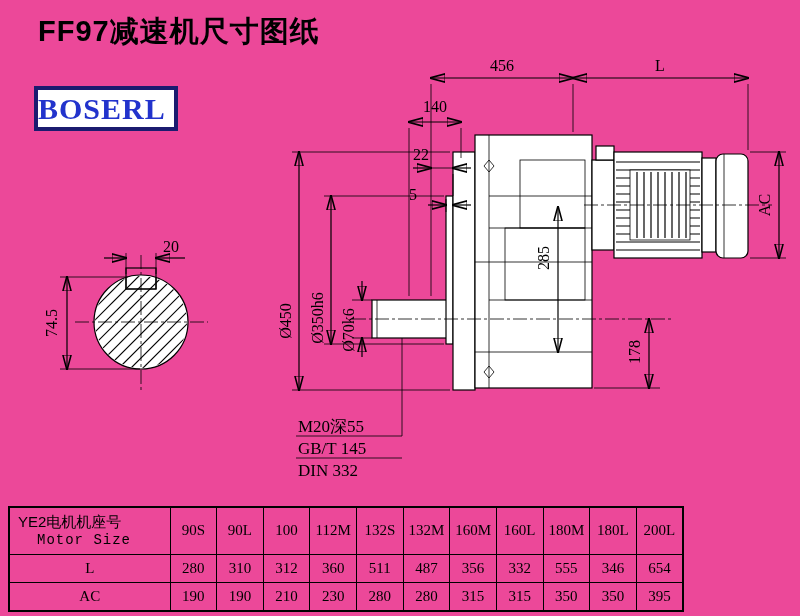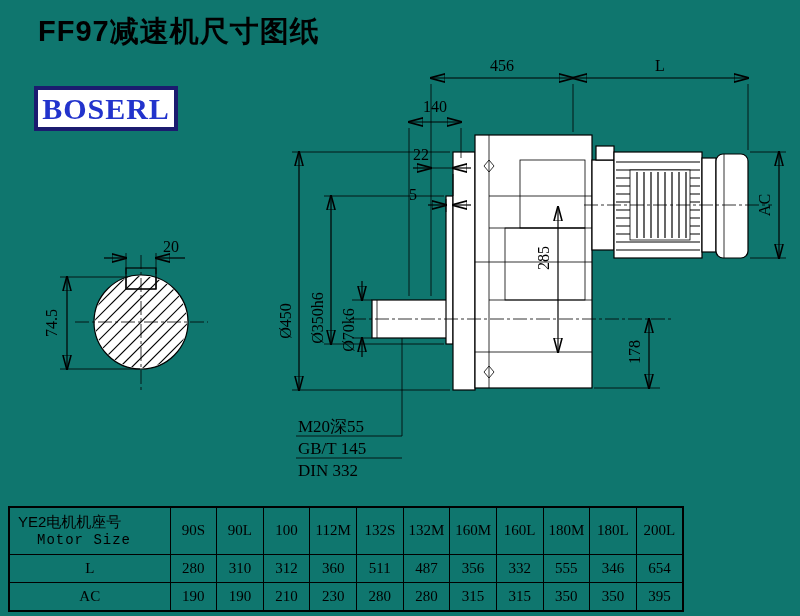--- a/index.html
+++ b/index.html
@@ -1,25 +1,25 @@
 <!DOCTYPE html>
 <html><head>
 <meta charset="utf-8">
 <style>
   * { margin:0; padding:0; box-sizing:border-box; }
   html,body { width:800px; height:616px; background:#fff; }
   body { font-family:"Liberation Sans", sans-serif; color:#000; }
-  .page { position:relative; width:800px; height:616px; background:#0f766e; overflow:hidden; }
+  .page { position:relative; width:800px; height:616px; background:#ec4899; overflow:hidden; }
 
   .title { position:absolute; left:38px; top:12px; font-size:29px; font-weight:bold;
            letter-spacing:1px; font-family:"Liberation Sans", sans-serif; }
 
   .brand-box { position:absolute; left:34px; top:86px; width:144px; height:45px;
                border:4px solid #1b1b6f; background:#fff;
-               display:flex; align-items:center; justify-content:center; }
+               display:flex; align-items:center; justify-content:flex-start; }
   .brand-box span { font-family:"Liberation Serif", serif; font-weight:bold;
                     font-size:30px; color:#2233cc; letter-spacing:1px; }
 
   .drawing { position:absolute; left:0; top:0; }
   .drawing line, .drawing rect, .drawing circle, .drawing path, .drawing polyline
     { stroke:#000; fill:none; stroke-width:1.2; }
   .drawing .fillw { fill:#fff; }
   .drawing .thin { stroke-width:0.8; }
   .drawing .cl { stroke-width:0.8; stroke-dasharray:14 3 3 3; }
   .drawing text { stroke:none; fill:#000; font-family:"Liberation Serif", serif; font-size:16px; }

